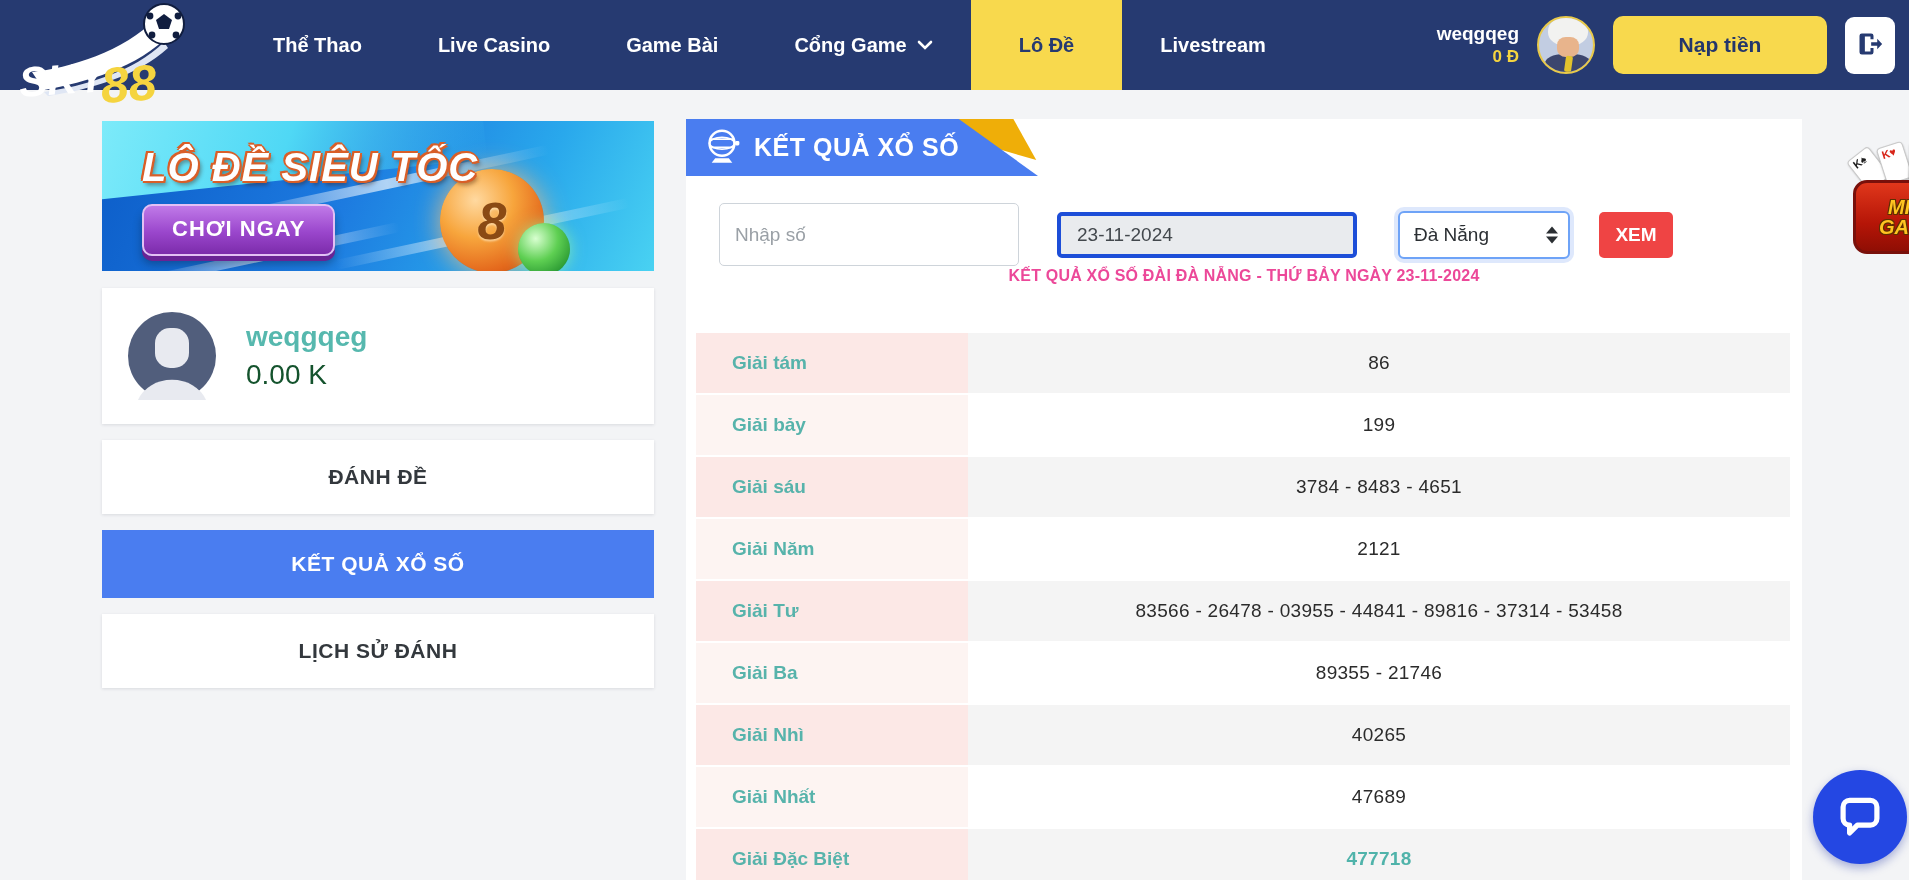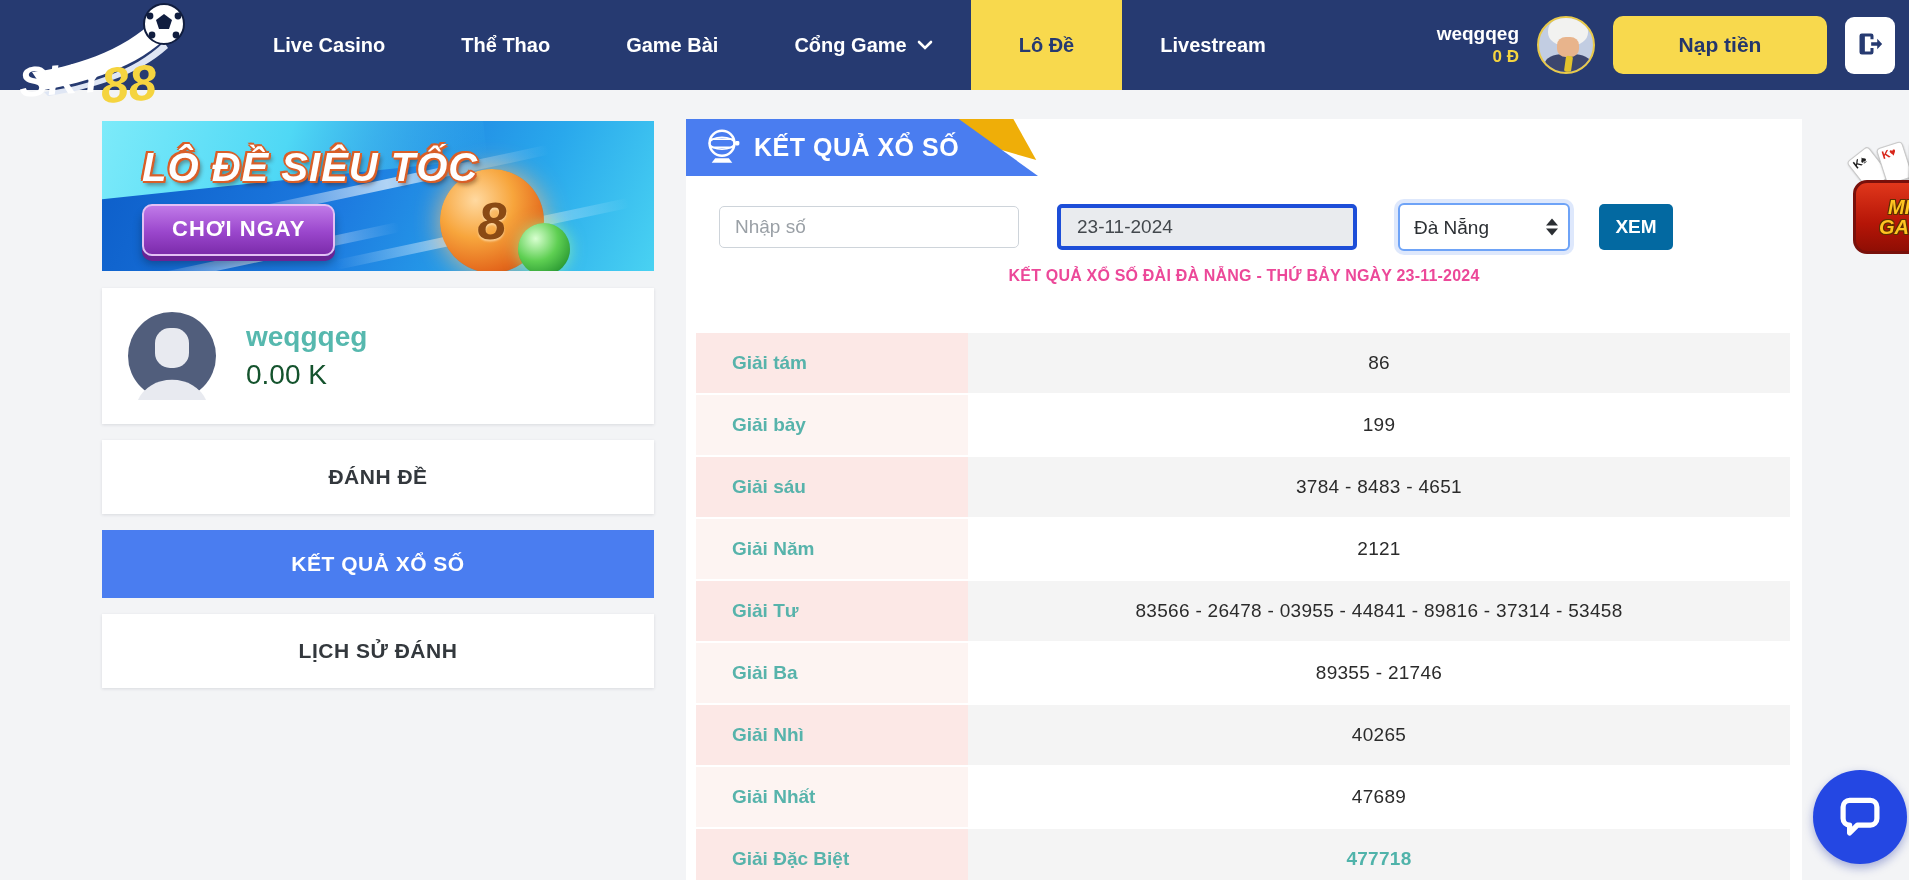--- a/index.html
+++ b/index.html
@@ -56,30 +56,30 @@
   .side-btn.blue { background:#4a7df0; color:#ffffff; height:68px; box-shadow:none; }
 
   
   .panel { position:absolute; left:686px; top:119px; width:1116px; height:761px; background:#ffffff; }
   .ribbon { position:absolute; left:0; top:0; width:352px; height:57px; }
   .ribbon .gold { position:absolute; inset:0; background:#efae08; clip-path:polygon(76% 0, 93% 0, 99.5% 72%, 76% 30%); }
   .ribbon .blue { position:absolute; inset:0; background:#4a7df0; clip-path:polygon(0 0, 77.5% 0, 100% 100%, 0 100%); display:flex; align-items:center; padding-left:18px; gap:14px; }
   .ribbon-label { color:#ffffff; font-size:25px; font-weight:bold; letter-spacing:.5px; }
 
   .form-row { position:absolute; left:33px; top:84px; display:flex; align-items:center; }
-  .num-input { width:300px; height:42px; border:1px solid #ced4da; border-radius:5px; font-size:19px; font-family:inherit; padding:0 15px; color:#3a3f44; outline:none; }
+  .num-input { width:300px; height:63px; border:1px solid #ced4da; border-radius:5px; font-size:19px; font-family:inherit; padding:0 15px; color:#3a3f44; outline:none; }
   .num-input::placeholder { color:#9aa0a6; }
   .date-field { margin-left:38px; width:300px; height:46px; background:#e9ebee; border:4px solid #1d4ed8; border-radius:5px; font-size:19px; font-family:inherit; padding:0 16px; color:#43484d; outline:none; }
   .select-wrap { position:relative; margin-left:41px; width:172px; height:48px; }
   .region-select { width:100%; height:100%; -webkit-appearance:none; appearance:none; border:2px solid #6ea3f7; border-radius:6px; background:#ffffff; font-size:19px; font-family:inherit; color:#2b2f33; padding:0 54px 0 14px; box-shadow:0 0 0 4px rgba(74,125,240,.18); cursor:pointer; outline:none; }
   .select-arrows { position:absolute; right:12px; top:50%; transform:translateY(-50%); display:flex; flex-direction:column; gap:3px; pointer-events:none; }
   .select-arrows i { width:0; height:0; border-left:6px solid transparent; border-right:6px solid transparent; display:block; }
   .select-arrows .up { border-bottom:7px solid #2b2f33; }
   .select-arrows .dn { border-top:7px solid #2b2f33; }
-  .xem-btn { margin-left:29px; width:74px; height:46px; background:#0369a1; border:none; border-radius:5px; color:#ffffff; font-size:19px; font-weight:bold; font-family:inherit; cursor:pointer; }
+  .xem-btn { margin-left:29px; width:74px; height:46px; background:#ef4444; border:none; border-radius:5px; color:#ffffff; font-size:19px; font-weight:bold; font-family:inherit; cursor:pointer; }
 
   .result-title { position:absolute; left:0; top:148px; width:100%; text-align:center; color:#ec4899; font-size:16px; font-weight:bold; letter-spacing:.2px; }
 
   .results { position:absolute; left:10px; top:214px; width:1094px; }
   .rrow { display:flex; height:62px;text-align:right; }
   .rlabel { width:272px; flex:0 0 auto; display:flex; align-items:center; padding-left:36px; color:#57b3ab; font-size:19px; font-weight:bold; border-bottom:2px solid #ffffff; }
   .rvalue { flex:1; display:flex; align-items:center; justify-content:center; color:#2b2b2b; font-size:19px; border-bottom:2px solid #ffffff; letter-spacing:.3px; }
   .rrow:nth-child(odd) .rlabel { background:#fce8e6; }
   .rrow:nth-child(odd) .rvalue { background:#f4f4f4; }
   .rrow:nth-child(even) .rlabel { background:#fdf4f2; }
@@ -114,24 +114,24 @@
         <circle cx="164" cy="14" r="3.4" fill="#101d3f"></circle>
         <circle cx="138" cy="33" r="3.4" fill="#101d3f"></circle>
         <circle cx="162" cy="33" r="3.4" fill="#101d3f"></circle>
         <text x="6" y="95" font-size="42" font-style="italic" font-weight="900" fill="#ffffff" transform="rotate(-4 6 95)" font-family="Liberation Sans, sans-serif">SKY</text>
         <text x="88" y="101" font-size="50" font-style="italic" font-weight="900" fill="#f5d43f" transform="rotate(-4 88 101)" font-family="Liberation Sans, sans-serif">88</text>
       </svg>
     </div>
 
     <div class="nav-menu">
       <div class="nav-item">
+          <span>Thể Thao</span>
+        </div>
+      <div class="nav-item">
           <span>Live Casino</span>
-        </div>
-      <div class="nav-item">
-          <span>Thể Thao</span>
         </div>
       <div class="nav-item">
           <span>Game Bài</span>
         </div>
       <div class="nav-item">
         <span>Cổng Game</span>
         <span class="chev">
           <svg width="16" height="10" viewBox="0 0 16 10">
               <polyline points="2,2 8,8 14,2" fill="none" stroke="#ffffff" stroke-width="2.6" stroke-linecap="round"></polyline>
             </svg>

